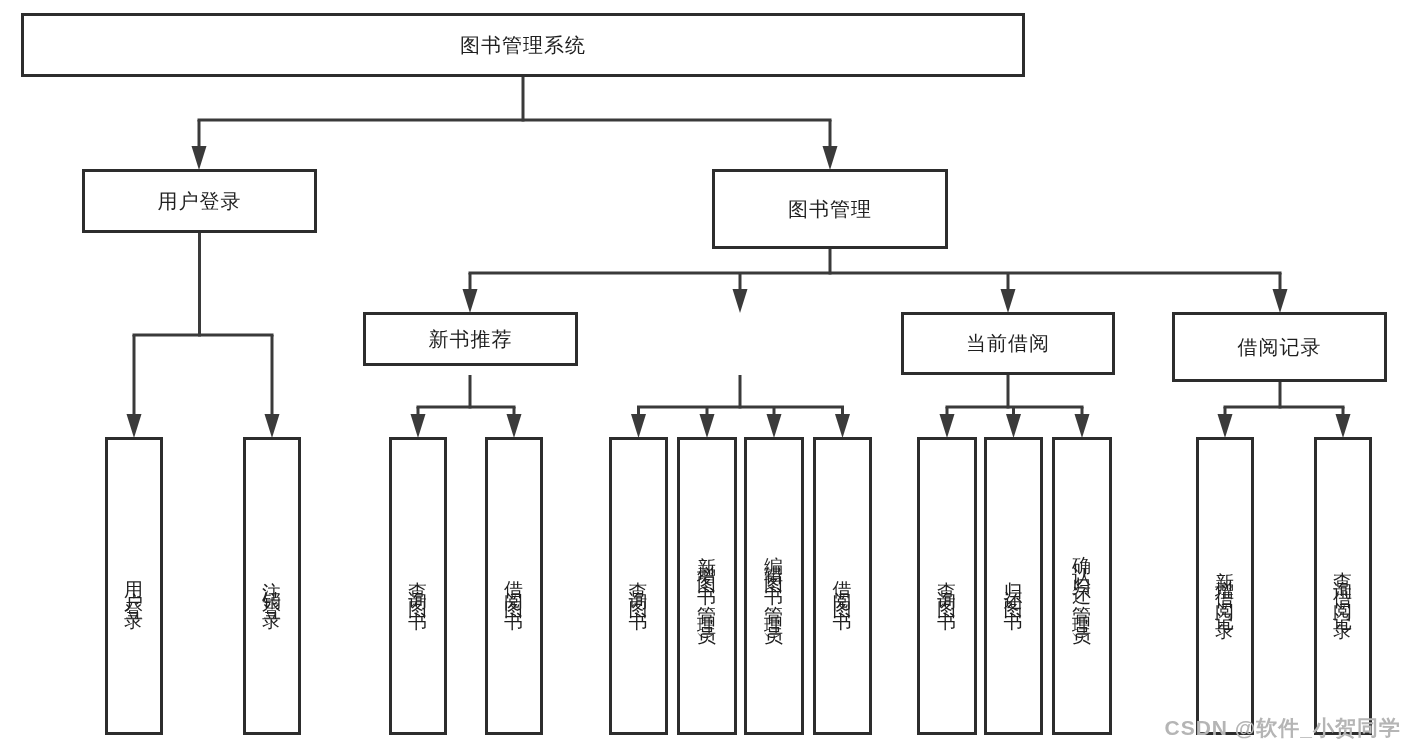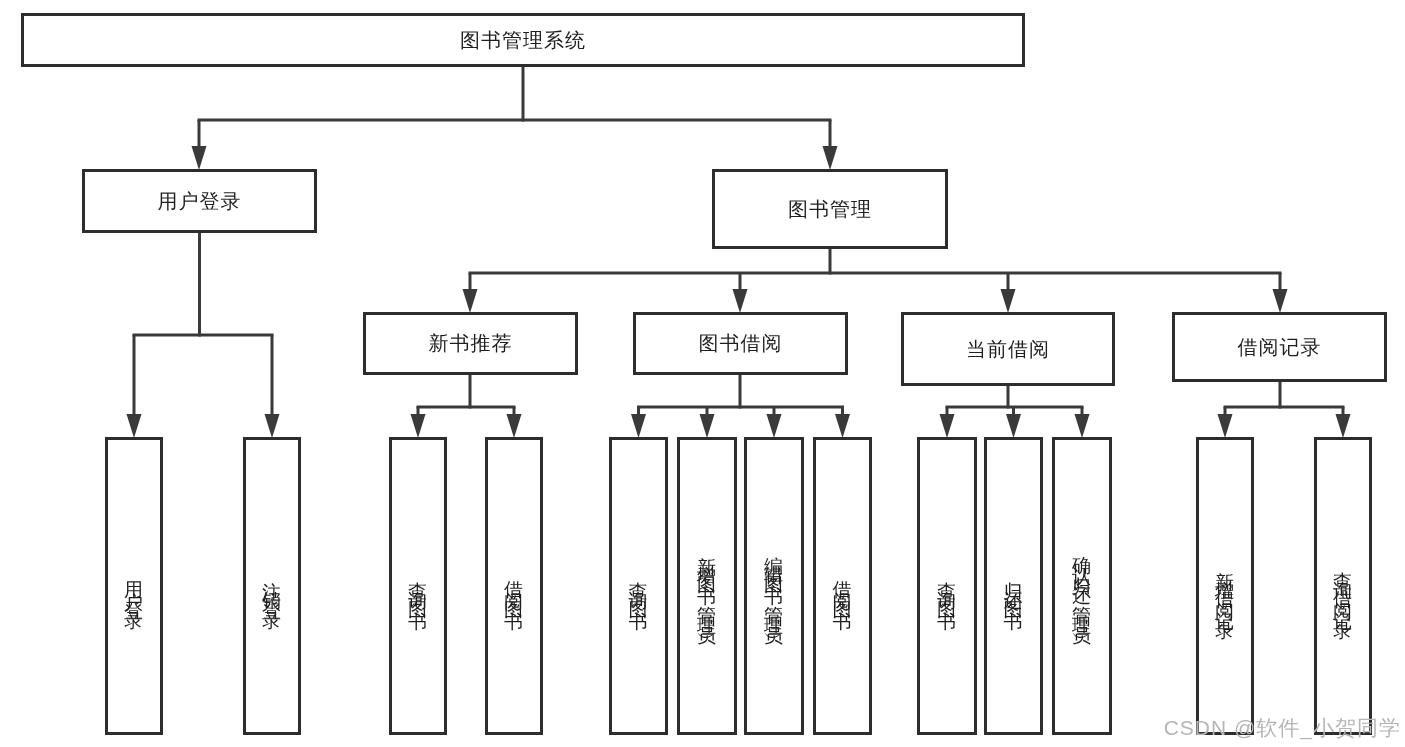--- a/index.html
+++ b/index.html
@@ -66,20 +66,21 @@
   }
   .watermark{
     position:absolute;
     right:4px;
     bottom:5px;
     font-size:21px;
     color:var(--wm);
     letter-spacing:1px;
     white-space:nowrap;
     z-index:5;
+    font-weight:bold;
   }
 </style>
 </head>
 <body>
 
 <div class="canvas">
 
   <svg class="connectors" viewBox="0 0 1405 747" xmlns="http://www.w3.org/2000/svg">
 
     <g>
@@ -149,38 +150,35 @@
     <g>
       <line class="cline" x1="1280" y1="375" x2="1280" y2="408.5"></line>
       <line class="cline" x1="1223.5" y1="407" x2="1344.5" y2="407"></line>
       <line class="cline" x1="1225" y1="407" x2="1225" y2="416"></line>
       <line class="cline" x1="1343" y1="407" x2="1343" y2="416"></line>
       <polygon class="carrow" points="1217.5,414 1232.5,414 1225,438"></polygon>
       <polygon class="carrow" points="1335.5,414 1350.5,414 1343,438"></polygon>
     </g>
   </svg>
 
-  <div class="node h" style="left:21px;top:13px;width:1004px;height:54px">
+  <div class="node h" style="left:21px;top:13px;width:1004px;height:64px">
     <span>图书管理系统</span>
   </div>
 
   <div class="node h" style="left:82px;top:169px;width:235px;height:64px">
     <span>用户登录</span>
   </div>
   <div class="node h" style="left:712px;top:169px;width:236px;height:80px">
     <span>图书管理</span>
   </div>
 
-  <div class="node h" style="left:363px;top:312px;width:215px;height:63px">
+  <div class="node h" style="left:363px;top:312px;width:215px;height:54px">
     <span>新书推荐</span>
   </div>
-  <div class="node h" style="left:633px;top:312px;width:215px;height:63px">
-    <span>图书借阅</span>
-  </div>
-  <div class="node h" style="left:901px;top:312px;width:214px;height:74px">
+  <div class="node h" style="left:901px;top:312px;width:214px;height:63px">
     <span>当前借阅</span>
   </div>
   <div class="node h" style="left:1172px;top:312px;width:215px;height:70px">
     <span>借阅记录</span>
   </div>
 
   <div class="node v" style="left:105px;top:437px;width:58px;height:298px">
     <span>用户登录</span>
   </div>
   <div class="node v" style="left:243px;top:437px;width:58px;height:298px">

